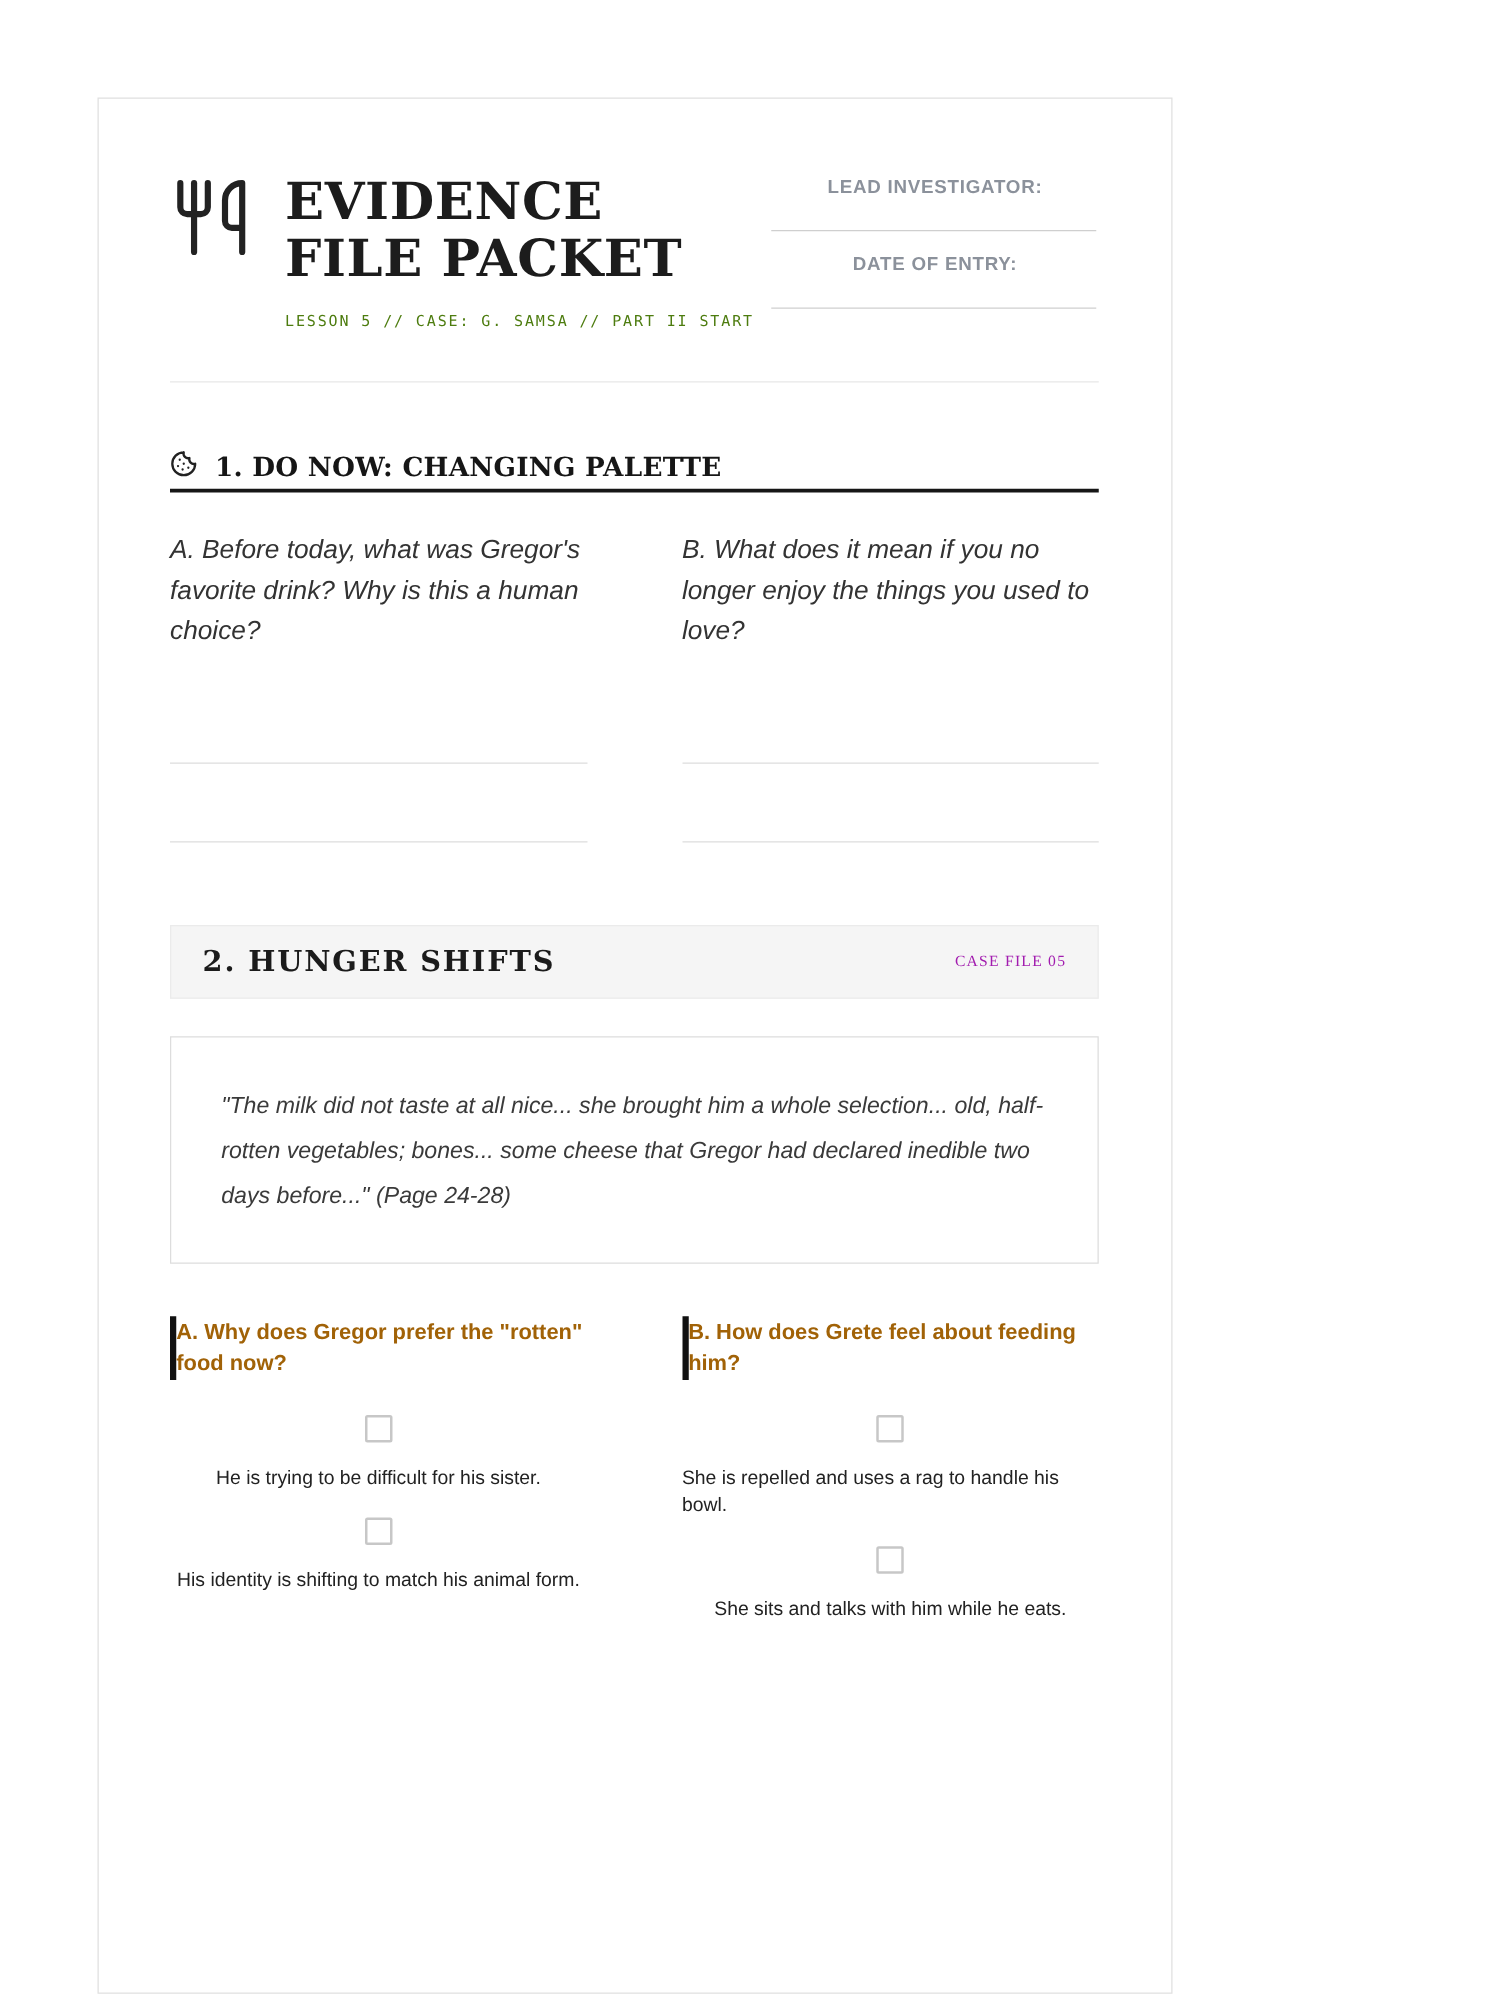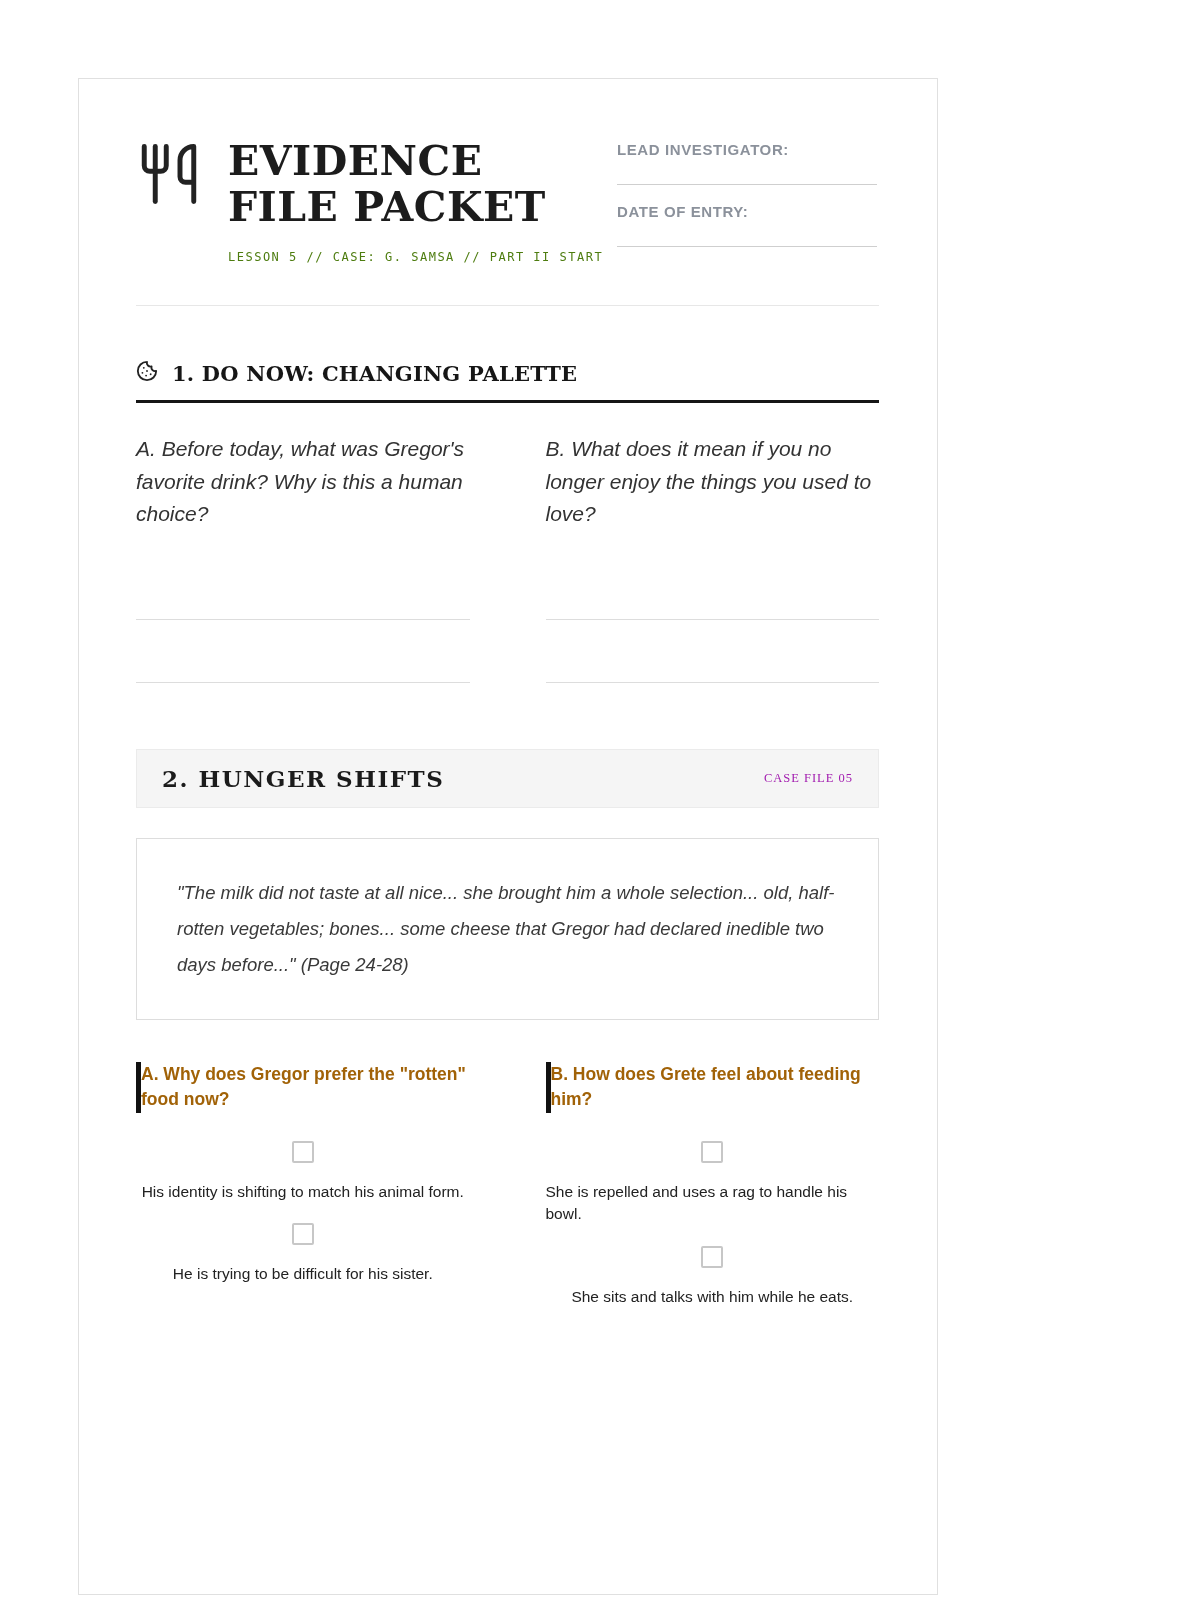--- a/index.html
+++ b/index.html
@@ -46,21 +46,21 @@
     font-family: "DejaVu Sans Mono", "Liberation Mono", monospace;
     font-size: 12px;
     letter-spacing: 1.5px;
     line-height: 1.7;
     color: #4d7c0f;
     max-width: 380px;
   }
   .header-right { width: 262px; padding-top: 2px; }
   .hr-field { margin-bottom: 18px; }
   .hr-field .field-label {
-    text-align: left;
+    text-align: center;
     font-size: 15px;
     font-weight: 700;
     letter-spacing: 0.6px;
     color: #8b919b;
   }
   .hr-field .field-line {
     margin-top: 26px;
     border-bottom: 1px solid #cfcfcf;
     width: 260px;
   }
@@ -71,21 +71,21 @@
     margin-top: 38px;
   }
 
   
   .section1 { margin-top: 54px; }
   .sec1-heading {
     display: flex;
     align-items: center;
     gap: 14px;
     border-bottom: 3px solid #161616;
-    padding-bottom: 14px;
+    padding-bottom: 4px;
   }
   .icon-cookie { color: #222; }
   .sec-title {
     font-family: "DejaVu Serif", "Liberation Serif", serif;
     font-weight: 700;
     font-size: 21px;
     letter-spacing: 0.2px;
     color: #161616;
   }
   .two-col {
@@ -242,25 +242,25 @@
     <div class="quote-box">
       <p class="quote-text">"The milk did not taste at all nice... she brought him a whole selection... old, half-rotten vegetables; bones... some cheese that Gregor had declared inedible two days before..." (Page 24-28)</p>
     </div>
 
     <div class="two-col questions-row">
       <div>
         <div class="q-heading">A. Why does Gregor prefer the "rotten" food now?</div>
         <div class="options">
           <div class="option-row">
             <span class="checkbox"></span>
+            <span class="option-label">He is trying to be difficult for his sister.</span>
+          </div>
+          <div class="option-row">
+            <span class="checkbox"></span>
             <span class="option-label">His identity is shifting to match his animal form.</span>
-          </div>
-          <div class="option-row">
-            <span class="checkbox"></span>
-            <span class="option-label">He is trying to be difficult for his sister.</span>
           </div>
         </div>
       </div>
       <div>
         <div class="q-heading">B. How does Grete feel about feeding him?</div>
         <div class="options">
           <div class="option-row">
             <span class="checkbox"></span>
             <span class="option-label">She is repelled and uses a rag to handle his bowl.</span>
           </div>

